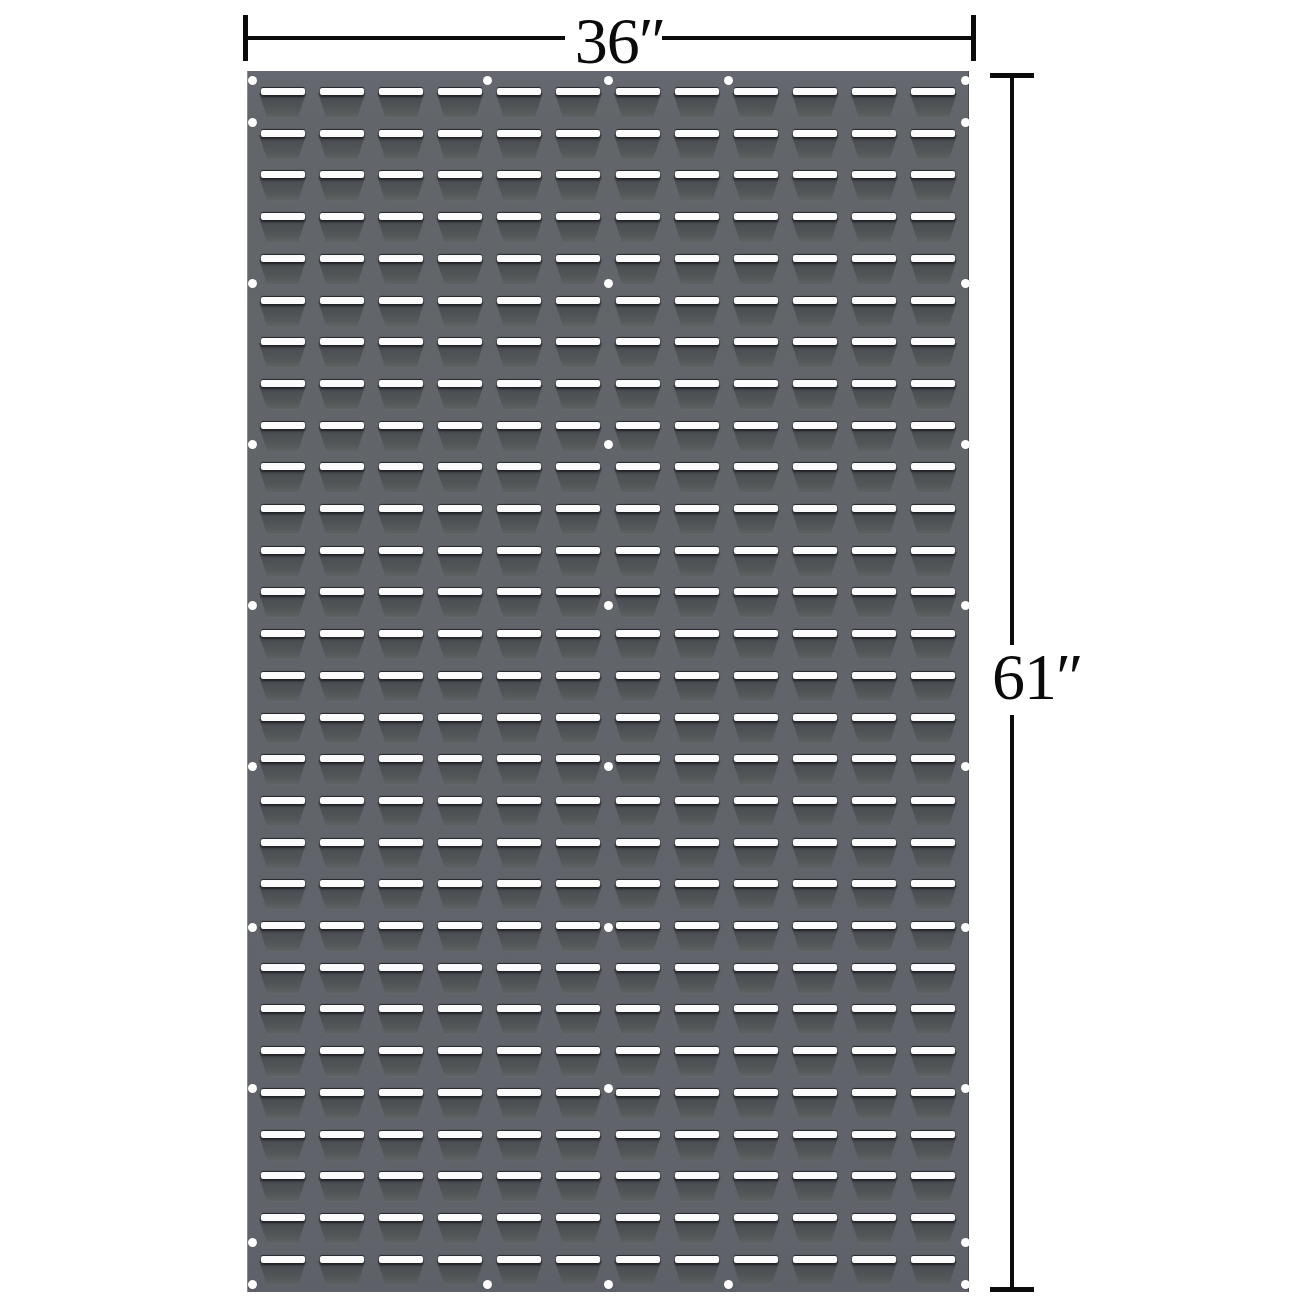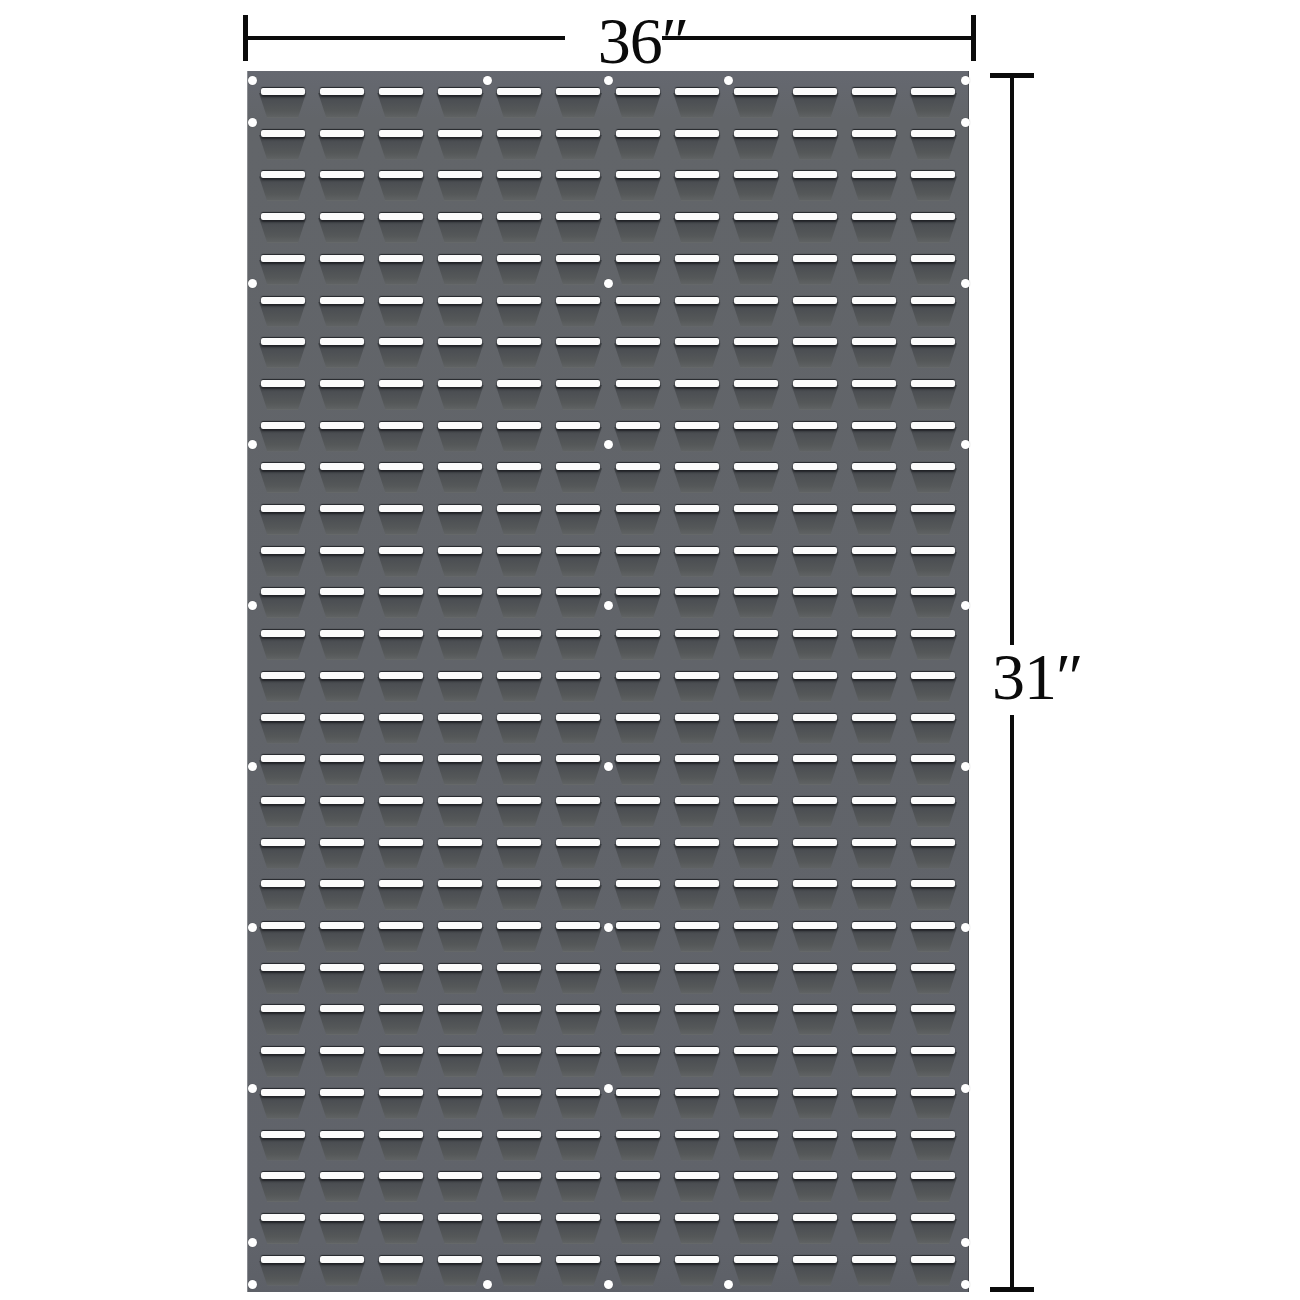--- a/index.html
+++ b/index.html
@@ -50,21 +50,20 @@
     color:#0b0b0b;
     font-size:66px;
     font-weight:400;
     letter-spacing:-1px;
     white-space:nowrap;
     line-height:1;
   }
   #width-label{
     left:620px;top:8px;
     transform:translateX(-50%);
-    margin-left:23px;
   }
   #height-label{
     left:992px;top:644px;
   }
 </style>
 </head>
 <body>
 
 <div id="stage">
 
@@ -1496,17 +1495,17 @@
     </div>
 
   <div class="dim" id="h-tick-left"></div>
   <div class="dim" id="h-seg-left"></div>
   <div class="dim-label" id="width-label">36″</div>
   <div class="dim" id="h-seg-right"></div>
   <div class="dim" id="h-tick-right"></div>
 
   <div class="dim" id="v-tick-top"></div>
   <div class="dim" id="v-seg-top"></div>
-  <div class="dim-label" id="height-label">31″</div>
+  <div class="dim-label" id="height-label">61″</div>
   <div class="dim" id="v-seg-bottom"></div>
   <div class="dim" id="v-tick-bottom"></div>
 
 </div>
 
 </body></html>

